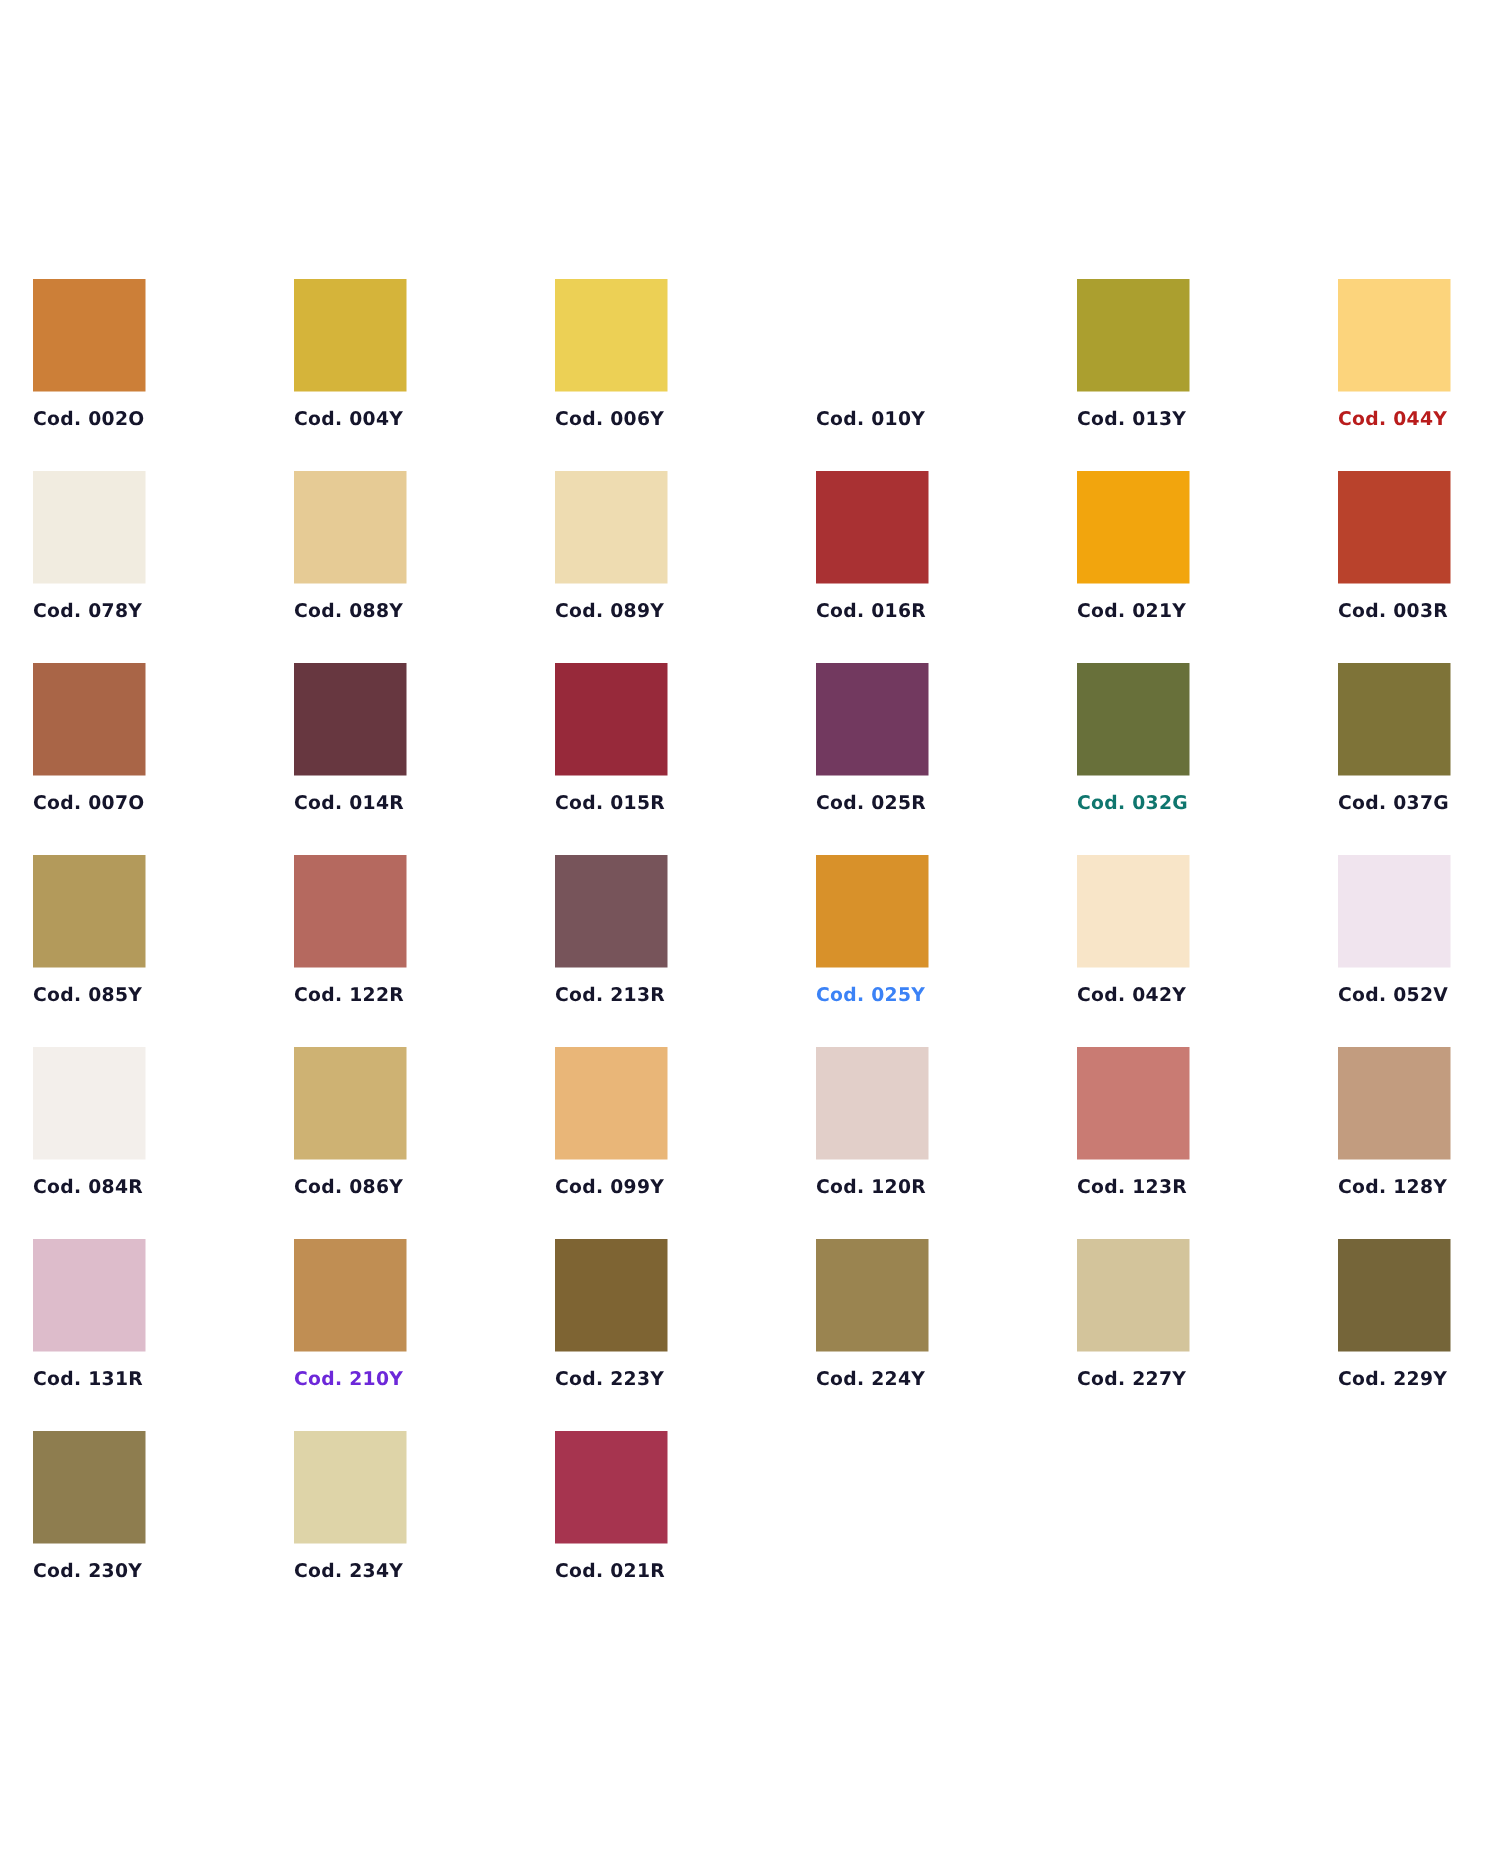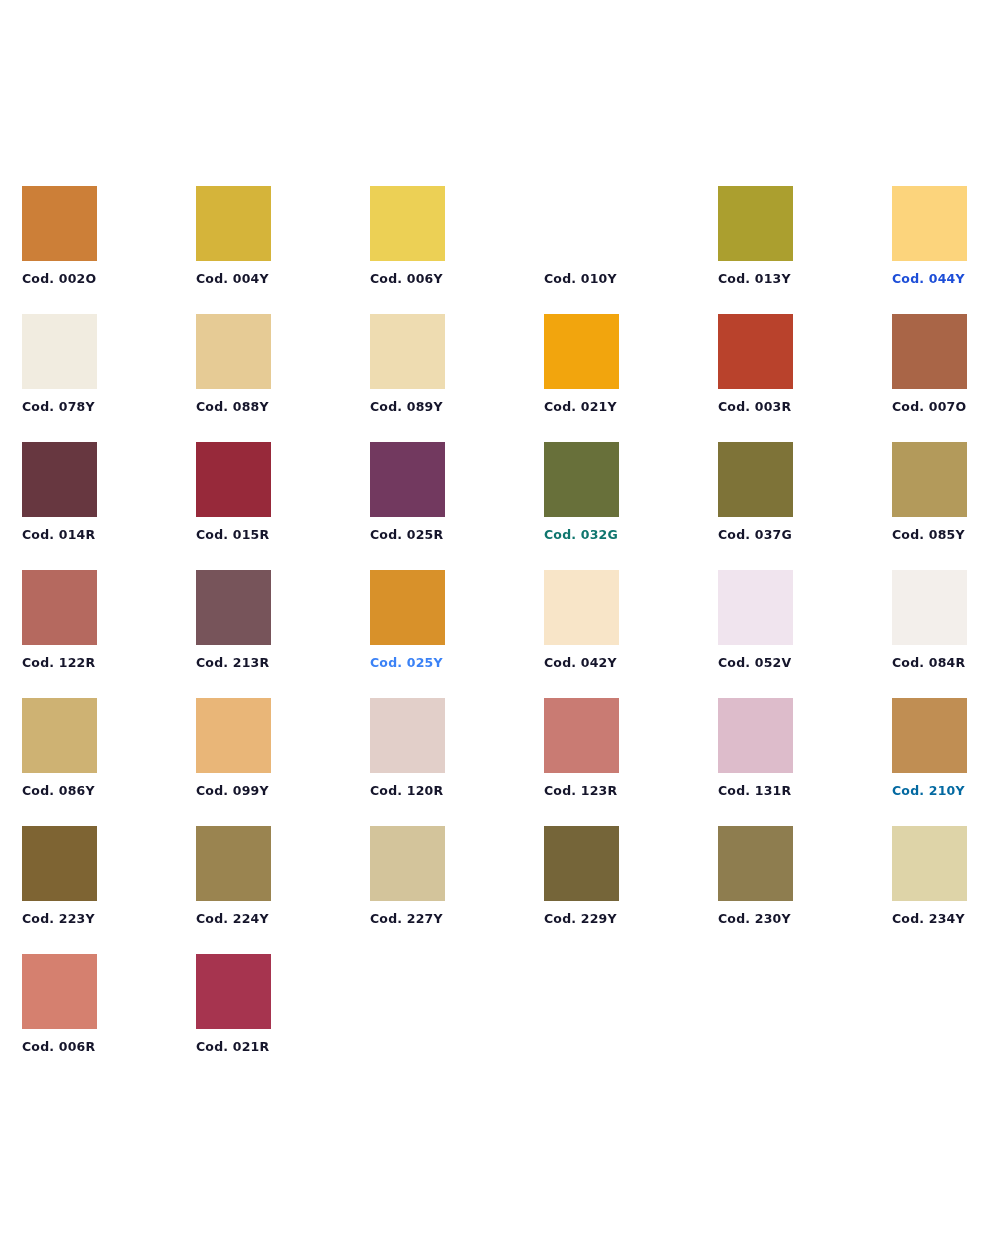--- a/index.html
+++ b/index.html
@@ -74,35 +74,39 @@
     <div class="swatch-cell">
       <div class="swatch-chip"></div>
       <div class="swatch-label" style="color: rgb(21, 21, 43);">Cod. 010Y</div>
     </div>
     <div class="swatch-cell">
       <div class="swatch-chip" style="background-color: rgb(171, 159, 47);"></div>
       <div class="swatch-label" style="color: rgb(21, 21, 43);">Cod. 013Y</div>
     </div>
     <div class="swatch-cell">
       <div class="swatch-chip" style="background-color: rgb(252, 212, 124);"></div>
-      <div class="swatch-label" style="color: #1d4ed8; text-align: right;">Cod. 044Y</div>
+      <div class="swatch-label" style="color: #b91c1c; text-align: right;">Cod. 044Y</div>
     </div>
     <div class="swatch-cell">
       <div class="swatch-chip" style="background-color: rgb(241, 236, 224);"></div>
       <div class="swatch-label" style="color: rgb(21, 21, 43);">Cod. 078Y</div>
     </div>
     <div class="swatch-cell">
       <div class="swatch-chip" style="background-color: rgb(230, 203, 149);"></div>
       <div class="swatch-label" style="color: rgb(21, 21, 43);">Cod. 088Y</div>
     </div>
     <div class="swatch-cell">
       <div class="swatch-chip" style="background-color: rgb(238, 220, 177);"></div>
       <div class="swatch-label" style="color: rgb(21, 21, 43);">Cod. 089Y</div>
     </div>
     <div class="swatch-cell">
+      <div class="swatch-chip" style="background-color: rgb(169, 49, 51);"></div>
+      <div class="swatch-label" style="color: rgb(21, 21, 43);">Cod. 016R</div>
+    </div>
+    <div class="swatch-cell">
       <div class="swatch-chip" style="background-color: rgb(242, 165, 13);"></div>
       <div class="swatch-label" style="color: rgb(21, 21, 43);">Cod. 021Y</div>
     </div>
     <div class="swatch-cell">
       <div class="swatch-chip" style="background-color: rgb(185, 66, 44);"></div>
       <div class="swatch-label" style="color: rgb(21, 21, 43);">Cod. 003R</div>
     </div>
     <div class="swatch-cell">
       <div class="swatch-chip" style="background-color: rgb(169, 101, 71);"></div>
       <div class="swatch-label" style="color: rgb(21, 21, 43);">Cod. 007O</div>
@@ -165,26 +169,30 @@
     </div>
     <div class="swatch-cell">
       <div class="swatch-chip" style="background-color: rgb(226, 207, 201);"></div>
       <div class="swatch-label" style="color: rgb(21, 21, 43);">Cod. 120R</div>
     </div>
     <div class="swatch-cell">
       <div class="swatch-chip" style="background-color: rgb(201, 123, 115);"></div>
       <div class="swatch-label" style="color: rgb(21, 21, 43);">Cod. 123R</div>
     </div>
     <div class="swatch-cell">
+      <div class="swatch-chip" style="background-color: rgb(194, 156, 127);"></div>
+      <div class="swatch-label" style="color: rgb(21, 21, 43);">Cod. 128Y</div>
+    </div>
+    <div class="swatch-cell">
       <div class="swatch-chip" style="background-color: rgb(221, 188, 203);"></div>
       <div class="swatch-label" style="color: rgb(21, 21, 43);">Cod. 131R</div>
     </div>
     <div class="swatch-cell">
       <div class="swatch-chip" style="background-color: rgb(192, 142, 83);"></div>
-      <div class="swatch-label" style="color: #0369a1;">Cod. 210Y</div>
+      <div class="swatch-label" style="color: #6d28d9;">Cod. 210Y</div>
     </div>
     <div class="swatch-cell">
       <div class="swatch-chip" style="background-color: rgb(126, 100, 51);"></div>
       <div class="swatch-label" style="color: rgb(21, 21, 43);">Cod. 223Y</div>
     </div>
     <div class="swatch-cell">
       <div class="swatch-chip" style="background-color: rgb(154, 132, 80);"></div>
       <div class="swatch-label" style="color: rgb(21, 21, 43);">Cod. 224Y</div>
     </div>
     <div class="swatch-cell">
@@ -197,20 +205,16 @@
     </div>
     <div class="swatch-cell">
       <div class="swatch-chip" style="background-color: rgb(142, 125, 79);"></div>
       <div class="swatch-label" style="color: rgb(21, 21, 43);">Cod. 230Y</div>
     </div>
     <div class="swatch-cell">
       <div class="swatch-chip" style="background-color: rgb(222, 212, 168);"></div>
       <div class="swatch-label" style="color: rgb(21, 21, 43);">Cod. 234Y</div>
     </div>
     <div class="swatch-cell">
-      <div class="swatch-chip" style="background-color: rgb(213, 128, 111);"></div>
-      <div class="swatch-label" style="color: rgb(21, 21, 43);">Cod. 006R</div>
-    </div>
-    <div class="swatch-cell">
       <div class="swatch-chip" style="background-color: rgb(166, 52, 79);"></div>
       <div class="swatch-label" style="color: rgb(21, 21, 43);">Cod. 021R</div>
     </div>
   </div>
 
 </body></html>

